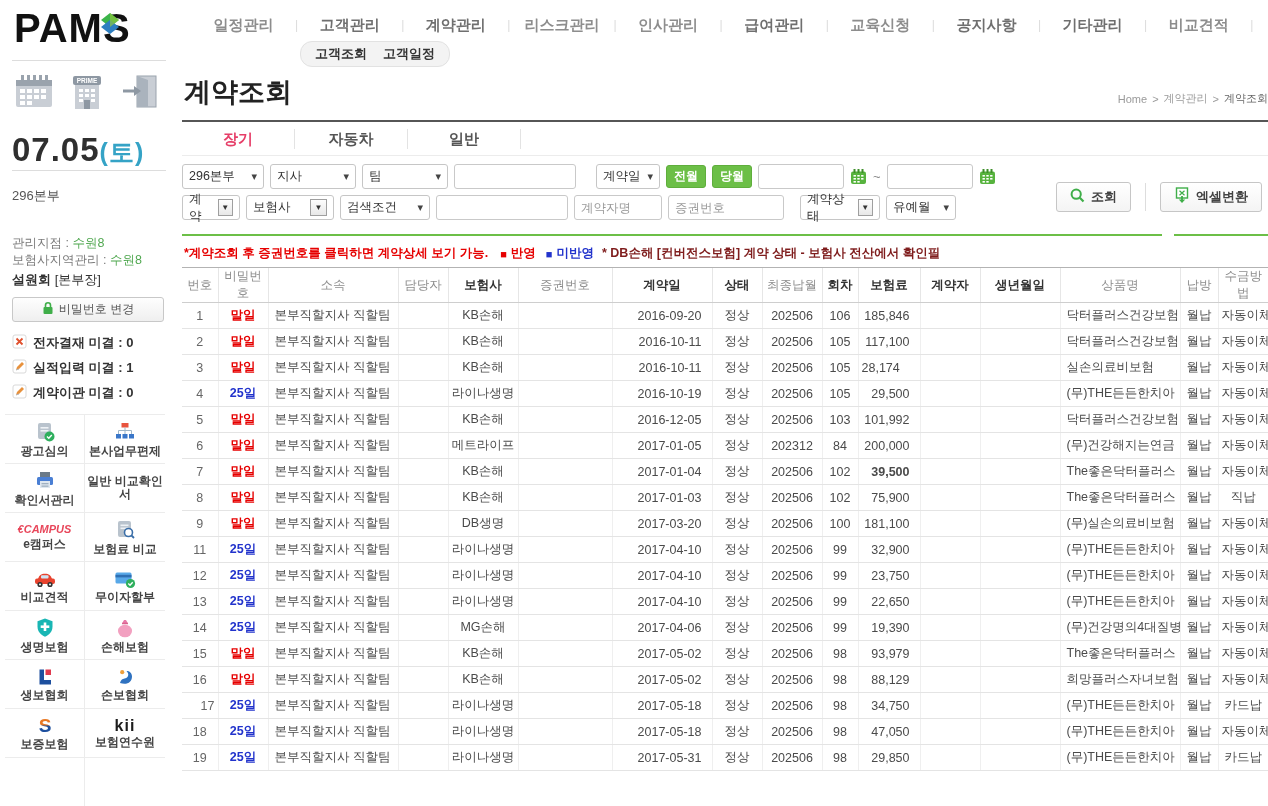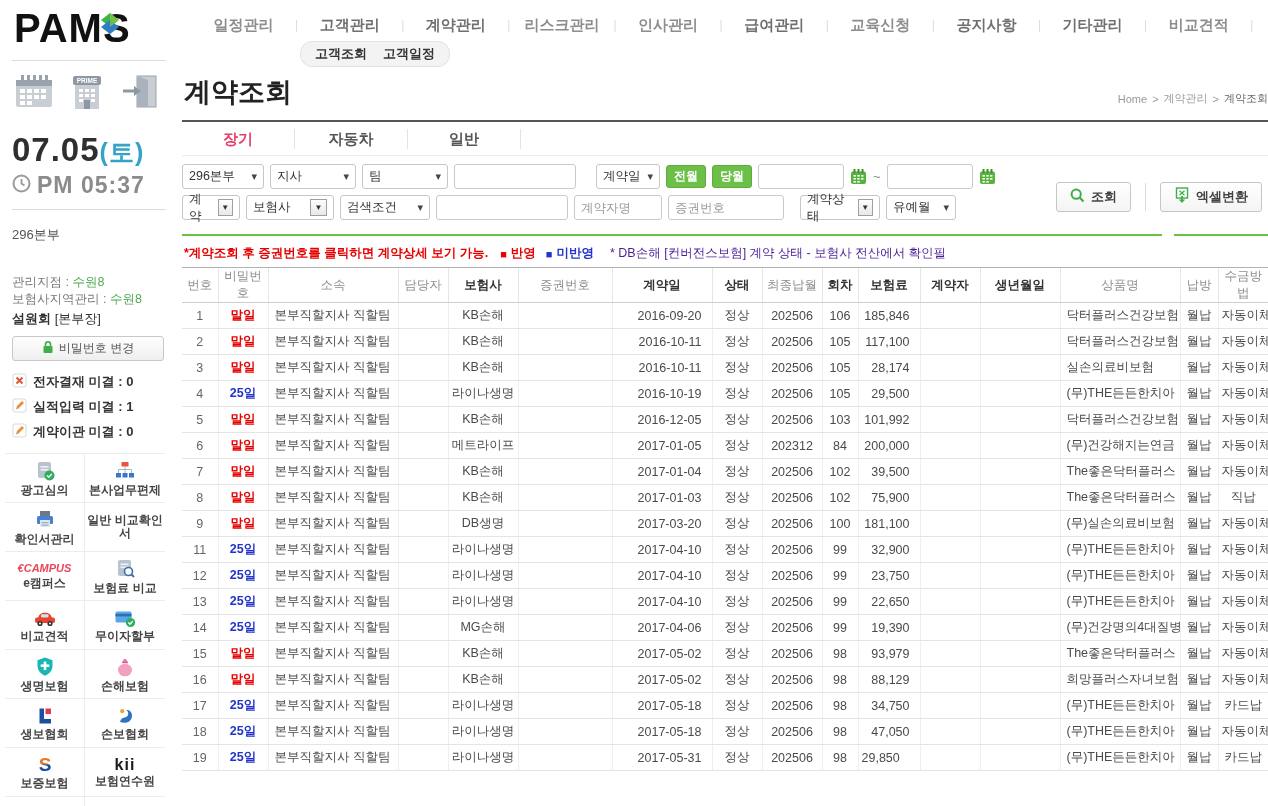--- a/index.html
+++ b/index.html
@@ -86,21 +86,21 @@
   .gl-left{flex:1;border-top:2px solid #6cbf47;}
   .gl-gap{width:12px;}
   .gl-right{width:94px;border-top:2px solid #6cbf47;}
 
   
   .notice{display:flex;align-items:center;gap:4px;font-size:12.5px;padding:7px 0 5px 2px;white-space:nowrap;}
   .n-red{color:#e60000;font-weight:bold;}
   .sq-red{color:#e60000;font-size:11px;margin-left:8px;}
   .sq-blue{color:#2233cc;font-size:11px;margin-left:6px;}
   .n-blue{color:#2233cc;font-weight:bold;}
-  .n-extra{color:#4c1d95;font-weight:normal;margin-left:12px;}
+  .n-extra{color:#7f1d1d;font-weight:bold;margin-left:4px;}
 
   
   table.grid{border-collapse:collapse;table-layout:fixed;width:1086px;font-size:12.5px;}
   .grid thead th{height:29px;border-top:1px solid #b3b3b3;border-bottom:1px solid #cecece;
                  color:#8d8d8d;font-weight:normal;font-size:12.5px;padding:0;}
   .grid thead th.hb{color:#333;font-weight:bold;}
   .grid thead th + th{border-left:1px solid #e6e6e6;}
   .grid td{height:26px;border-bottom:1px solid #e4e4e4;color:#4a4a4a;padding:0 3px;
            white-space:nowrap;overflow:hidden;box-sizing:border-box;}
   .grid td + td{border-left:1px solid #efefef;}
@@ -203,27 +203,20 @@
             <rect x="17" y="3" width="19" height="31" fill="#c9ced5" stroke="#9aa3ad"></rect>
             <polygon points="17,3 28,7 28,34 17,34" fill="#aab3bd"></polygon>
             <line x1="3" y1="18" x2="14" y2="18" stroke="#8e98a3" stroke-width="3"></line>
             <polygon points="14,13 21,18 14,23" fill="#8e98a3"></polygon>
           </svg>
       </span>
     </div>
 
     <div class="date-block">
       <div class="date-line"><span>07.05</span><span class="week">(토)</span></div>
-      <div class="time-line">
-        <span><svg width="19" height="19">
-              <circle cx="9.5" cy="9.5" r="8" fill="none" stroke="#9a9a9a" stroke-width="2"></circle>
-              <path d="M9.5 5v4.5l3 2" stroke="#9a9a9a" stroke-width="1.8" fill="none"></path>
-            </svg></span>
-        <span>PM 05:37</span>
-      </div>
       <div class="side-divider" style="margin-left:0;"></div>
     </div>
 
     <div class="org-name">296본부</div>
 
     <div class="mgr-info">
       <div><span>관리지점 :</span> <span class="val">수원8</span></div>
       <div><span>보험사지역관리 :</span> <span class="val">수원8</span></div>
     </div>
     <div class="user-line"><b>설원회</b> <span>[본부장]</span></div>
@@ -610,21 +603,21 @@
             <td class="num" style="text-align: center;">3</td>
             <td class="c-red" style="text-align: center;">말일</td>
             <td style="text-align: left; padding-left: 6px;">본부직할지사 직할팀</td>
             <td style="text-align: center;"></td>
             <td style="text-align: center;">KB손해</td>
             <td style="text-align: center;"></td>
             <td style="text-align: right; padding-right: 10px;">2016-10-11</td>
             <td style="text-align: center;">정상</td>
             <td style="text-align: center;">202506</td>
             <td style="text-align: center;">105</td>
-            <td style="text-align: right; padding-right: 10px;">28,174</td>
+            <td style="text-align: left; padding-right: 10px;">28,174</td>
             <td style="text-align: center;"></td>
             <td style="text-align: center;"></td>
             <td style="text-align: left; padding-left: 6px;">실손의료비보험</td>
             <td style="text-align: center;">월납</td>
             <td style="text-align: center;">자동이체</td>
           </tr>
           <tr>
             <td class="num" style="text-align: center;">4</td>
             <td class="c-blue" style="text-align: center;">25일</td>
             <td style="text-align: left; padding-left: 6px;">본부직할지사 직할팀</td>
@@ -682,21 +675,21 @@
             <td class="num" style="text-align: center;">7</td>
             <td class="c-red" style="text-align: center;">말일</td>
             <td style="text-align: left; padding-left: 6px;">본부직할지사 직할팀</td>
             <td style="text-align: center;"></td>
             <td style="text-align: center;">KB손해</td>
             <td style="text-align: center;"></td>
             <td style="text-align: right; padding-right: 10px;">2017-01-04</td>
             <td style="text-align: center;">정상</td>
             <td style="text-align: center;">202506</td>
             <td style="text-align: center;">102</td>
-            <td style="text-align: right; padding-right: 10px;">39,500</td>
+            <td style="text-align: right; padding-right: 10px; font-weight: bold;">39,500</td>
             <td style="text-align: center;"></td>
             <td style="text-align: center;"></td>
             <td style="text-align: left; padding-left: 6px;">The좋은닥터플러스</td>
             <td style="text-align: center;">월납</td>
             <td style="text-align: center;">자동이체</td>
           </tr>
           <tr>
             <td class="num" style="text-align: center;">8</td>
             <td class="c-red" style="text-align: center;">말일</td>
             <td style="text-align: left; padding-left: 6px;">본부직할지사 직할팀</td>
@@ -834,21 +827,21 @@
             <td style="text-align: center;">202506</td>
             <td style="text-align: center;">98</td>
             <td style="text-align: right; padding-right: 10px;">88,129</td>
             <td style="text-align: center;"></td>
             <td style="text-align: center;"></td>
             <td style="text-align: left; padding-left: 6px;">희망플러스자녀보험</td>
             <td style="text-align: center;">월납</td>
             <td style="text-align: center;">자동이체</td>
           </tr>
           <tr>
-            <td class="num" style="text-align: center;">17</td>
+            <td class="num" style="text-align: right;">17</td>
             <td class="c-blue" style="text-align: center;">25일</td>
             <td style="text-align: left; padding-left: 6px;">본부직할지사 직할팀</td>
             <td style="text-align: center;"></td>
             <td style="text-align: center;">라이나생명</td>
             <td style="text-align: center;"></td>
             <td style="text-align: right; padding-right: 10px;">2017-05-18</td>
             <td style="text-align: center;">정상</td>
             <td style="text-align: center;">202506</td>
             <td style="text-align: center;">98</td>
             <td style="text-align: right; padding-right: 10px;">34,750</td>
@@ -880,21 +873,21 @@
             <td class="num" style="text-align: center;">19</td>
             <td class="c-blue" style="text-align: center;">25일</td>
             <td style="text-align: left; padding-left: 6px;">본부직할지사 직할팀</td>
             <td style="text-align: center;"></td>
             <td style="text-align: center;">라이나생명</td>
             <td style="text-align: center;"></td>
             <td style="text-align: right; padding-right: 10px;">2017-05-31</td>
             <td style="text-align: center;">정상</td>
             <td style="text-align: center;">202506</td>
             <td style="text-align: center;">98</td>
-            <td style="padding-right: 10px;">29,850</td>
+            <td style="text-align: right; padding-right: 10px;">29,850</td>
             <td style="text-align: center;"></td>
             <td style="text-align: center;"></td>
             <td style="text-align: left; padding-left: 6px;">(무)THE든든한치아</td>
             <td style="text-align: center;">월납</td>
             <td style="text-align: center;">카드납</td>
           </tr>
         </tbody>
     </table>
 
   </div>

